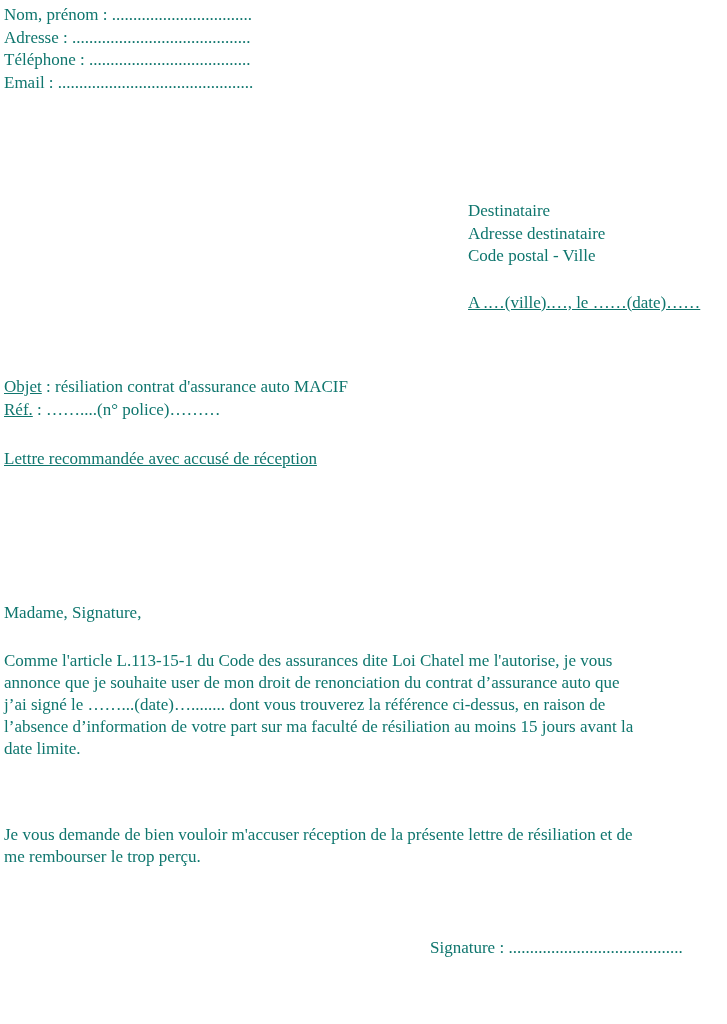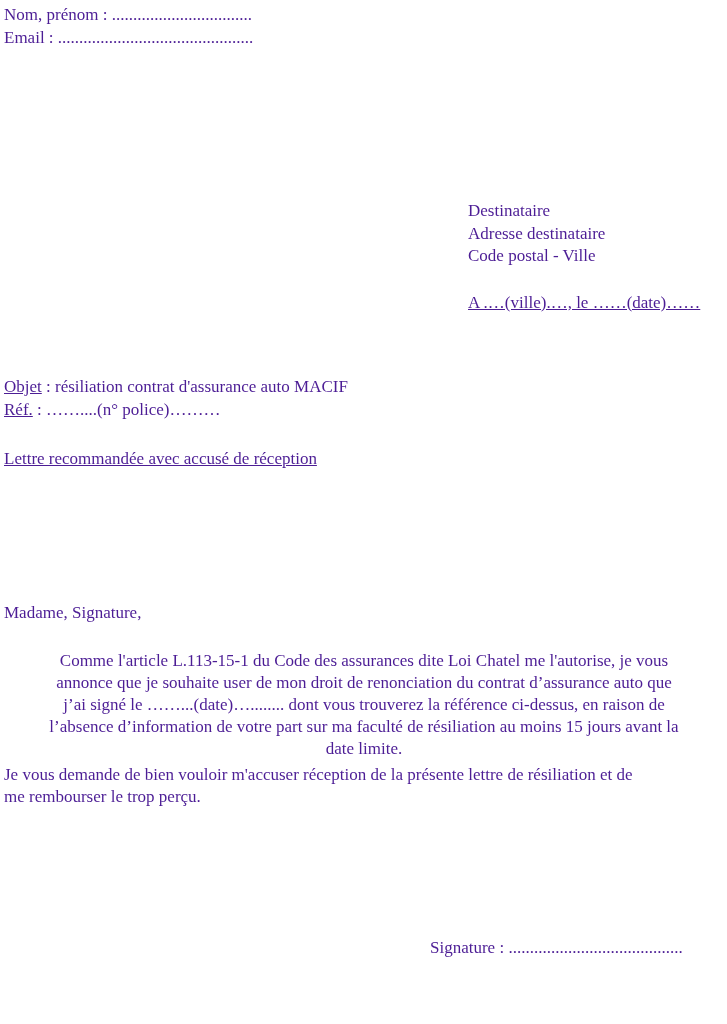--- a/index.html
+++ b/index.html
@@ -6,47 +6,49 @@
     margin: 0;
     padding: 0;
     background: #ffffff;
   }
   .page {
     position: relative;
     width: 727px;
     height: 1024px;
     background: #ffffff;
     font-family: "Liberation Serif", serif;
-    color: #4c1d95;
+    color: #0f766e;
     font-size: 17px;
     line-height: 22px;
     overflow: hidden;
   }
   .abs { position: absolute; }
   .pre { white-space: pre-line; }
   .u { text-decoration: underline; }
   .sender { left: 4px; top: 4px; line-height: 22.5px; }
   .recipient { left: 468px; top: 200px; line-height: 22.5px; }
   .dateline { left: 468px; top: 292px; text-decoration: underline; }
   .subject { left: 4px; top: 376px; }
   .reference { left: 4px; top: 399px; }
   .mention { left: 4px; top: 448px; text-align: center; }
   .salutation { left: 4px; top: 602px; }
-  .para1 { left: 4px; top: 650px; width: 720px; text-align: center; }
-  .para2 { left: 4px; top: 764px; width: 720px; }
+  .para1 { left: 4px; top: 650px; width: 720px; }
+  .para2 { left: 4px; top: 824px; width: 720px; }
   .para3 { left: 4px; top: 851px; width: 720px; }
   .signature { left: 430px; top: 937px; font-family: Liberation Serif, serif; }
 </style>
 </head>
 <body>
 
 <div class="page">
 
   <div class="abs sender">
     <div>Nom, prénom : .................................</div>
+    <div>Adresse : ..........................................</div>
+    <div>Téléphone : ......................................</div>
     <div>Email : ..............................................</div>
   </div>
 
   <div class="abs recipient">
     <div>Destinataire</div>
     <div>Adresse destinataire</div>
     <div>Code postal - Ville</div>
   </div>
 
   <div class="abs dateline">A .…(ville).…, le ……(date)……</div>

